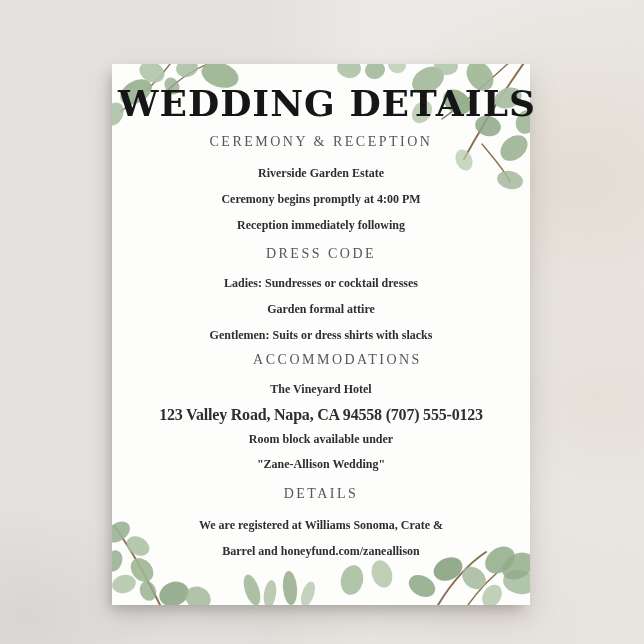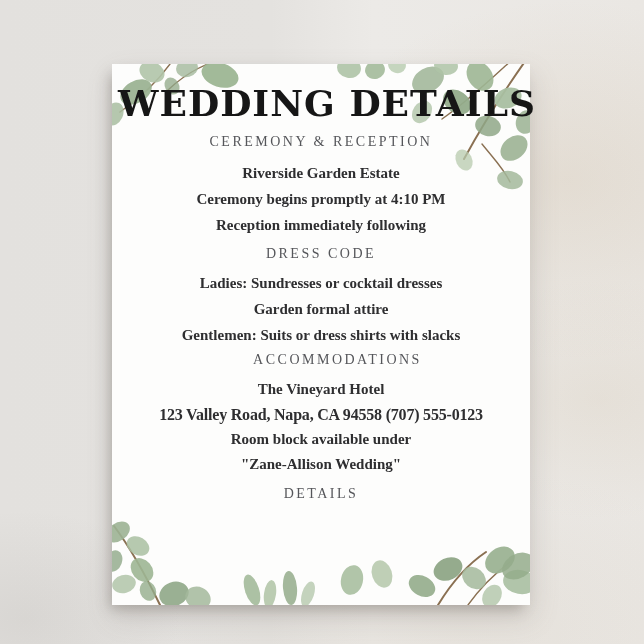--- a/index.html
+++ b/index.html
@@ -73,21 +73,21 @@
   .h-accommodations { margin-top: 2px; padding-left: 33px; }
   .h-registry { margin-top: 7px; }
   .group { margin: 0; }
   .g1 { margin-top: 8px; }
   .g2 { margin-top: 6px; }
   .g3 { margin-top: 7px; }
   .g4 { margin-top: 8px; }
   .line {
     margin: 0;
     font-weight: 700;
-    font-size: 15px;
+    font-size: 12px;
     line-height: 26px;
     color: #2e2e30;
     white-space: nowrap;
   }
   .g3 .line { line-height: 25px; }
   .line.small { font-size: 16px; letter-spacing: -0.2px; }
 </style>
 </head>
 <body>
 
@@ -157,36 +157,40 @@
         <ellipse cx="406" cy="502" rx="17" ry="12" transform="rotate(-30 406 502)" fill="#94ac8b" opacity="0.85"></ellipse>
       </g>
     </svg>
 
     <div class="content">
       <h1 class="title">WEDDING DETAILS</h1>
 
       <h2 class="heading">CEREMONY &amp; RECEPTION</h2>
       <div class="group g1">
         <p class="line">Riverside Garden Estate</p>
-        <p class="line">Ceremony begins promptly at 4:10 PM</p>
+        <p class="line">Ceremony begins promptly at 4:00 PM</p>
         <p class="line">Reception immediately following</p>
       </div>
 
       <h2 class="heading">DRESS CODE</h2>
       <div class="group g2">
         <p class="line">Ladies: Sundresses or cocktail dresses</p>
         <p class="line">Garden formal attire</p>
         <p class="line">Gentlemen: Suits or dress shirts with slacks</p>
       </div>
 
       <h2 class="heading h-accommodations">ACCOMMODATIONS</h2>
       <div class="group g3">
         <p class="line">The Vineyard Hotel</p>
         <p class="line small">123 Valley Road, Napa, CA 94558 (707) 555-0123</p>
         <p class="line">Room block available under</p>
         <p class="line">"Zane-Allison Wedding"</p>
       </div>
 
       <h2 class="heading h-registry">DETAILS</h2>
+      <div class="group g4">
+        <p class="line">We are registered at Williams Sonoma, Crate &amp;</p>
+        <p class="line">Barrel and honeyfund.com/zaneallison</p>
+      </div>
     </div>
 
   </div>
 </div>
 
 </body></html>

